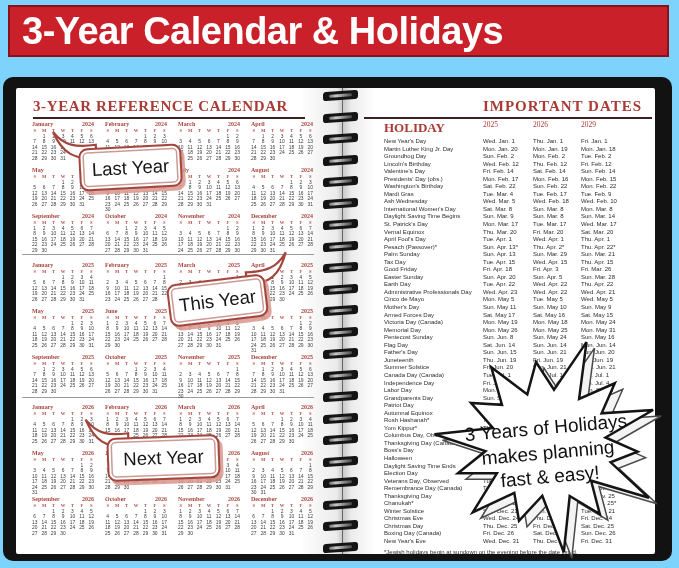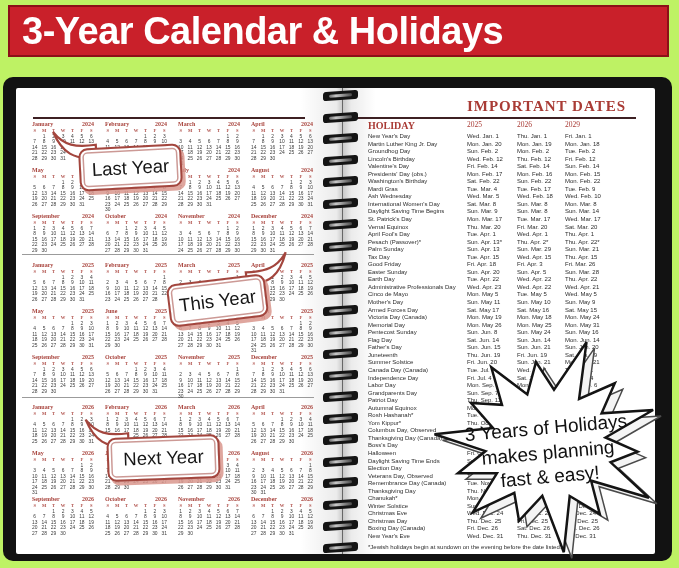--- a/index.html
+++ b/index.html
@@ -1,16 +1,16 @@
 <!DOCTYPE html>
 <html><head>
 <meta charset="utf-8">
 <style>
   html,body{margin:0;padding:0;background:#fff;}
-  #stage{position:relative;width:679px;height:568px;background:#bef264;overflow:hidden;
+  #stage{position:relative;width:679px;height:568px;background:#7dd3fc;overflow:hidden;
          font-family:"Liberation Sans",sans-serif;}
   
   .banner{position:absolute;left:8px;top:5px;width:661px;height:52px;box-sizing:border-box;
           background:#c9202a;border:2px solid #8c1018;}
   .banner-text{position:absolute;left:12px;top:0;height:48px;line-height:49px;
           font-size:38px;font-weight:bold;color:#ffffff;letter-spacing:-0.5px;white-space:nowrap;}
   
   .planner{position:absolute;left:3px;top:77px;width:669px;height:484px;background:#121212;border-radius:10px;}
   .pages{position:absolute;left:16px;top:88px;width:639px;height:466px;background:#ffffff;border-radius:2px;}
   .spine-shade{position:absolute;left:300px;top:88px;width:122px;height:466px;
@@ -29,27 +29,27 @@
   .yearblock{position:absolute;left:14px;display:grid;grid-template-columns:repeat(4,66px);
         grid-template-rows:repeat(3,46px);column-gap:7px;}
   .month{width:66px;overflow:hidden;}
   .mhead{display:flex;justify-content:space-between;padding:0 2px;line-height:7px;
         font-family:"Liberation Serif",serif;font-weight:bold;font-size:6px;color:#a8433c;}
   .dowrow{display:grid;grid-template-columns:repeat(7,1fr);text-align:center;line-height:5.5px;
         font-family:"Liberation Serif",serif;font-weight:bold;font-size:4.6px;color:#b0504a;}
   .days{display:grid;grid-template-columns:repeat(7,1fr);text-align:center;
         font-size:4.9px;line-height:5.6px;color:#3a3a3a;}
   
-  .rp{position:absolute;left:344px;top:88px;width:295px;height:362px;}
+  .rp{position:absolute;left:360px;top:88px;width:295px;height:362px;}
   .rp-title{position:absolute;right:13px;top:10px;font-family:"Liberation Serif",serif;font-weight:bold;
         font-size:15px;color:#a93b35;letter-spacing:1px;white-space:nowrap;}
   .rp-rule{position:absolute;left:4px;top:29px;width:288px;height:2px;background:#3d2023;}
   .hd-table{position:absolute;left:24px;top:32px;width:264px;}
   .hhead{display:grid;grid-template-columns:99px 50px 48px 55px;margin-bottom:2px;}
-  .hhead .hcol{font-family:"Liberation Serif",serif;font-weight:bold;font-size:10px;color:#a93b35;}
+  .hhead .hcol{font-family:"Liberation Serif",serif;font-weight:bold;font-size:13px;color:#a93b35;}
   .hhead .ycol{font-family:"Liberation Serif",serif;font-size:7.5px;color:#a93b35;}
   .hrow{display:grid;grid-template-columns:99px 50px 48px 55px;height:7.55px;}
   .hname,.hdate{font-size:6px;line-height:7.4px;color:#2d2d2d;white-space:nowrap;}
   .footnote{margin-top:3px;font-size:6px;color:#2d2d2d;white-space:nowrap;}
   
   .callout{position:absolute;z-index:5;}
   .bubble{position:absolute;inset:0;background:#fff;border:2px solid #a3463e;border-radius:9px;
      box-shadow:3px 4px 0 rgba(217,150,141,0.85), inset 0 0 0 2px #fff, inset 0 0 0 3.5px rgba(163,70,62,0.55);}
   .cotext{position:absolute;inset:0;display:flex;align-items:center;justify-content:center;
      font-size:18.5px;color:#161616;white-space:nowrap;}
@@ -75,20 +75,21 @@
   <div class="banner">
     <div class="banner-text">3-Year Calendar &amp; Holidays</div>
   </div>
 
   <div class="planner"></div>
   <div class="pages"></div>
   <div class="spine-shade"></div>
   <div class="gap-line"></div>
 
   <div class="lp">
+    <div class="lp-title">3-YEAR REFERENCE CALENDAR</div>
     <div class="lp-rule"></div>
     <div class="divider" style="top:166px"></div>
     <div class="divider" style="top:309px"></div>
     <div id="year-blocks" style="position:absolute;inset:0;">
         <div class="yearblock" style="top: 33px;">
           <div class="month">
             <div class="mhead">
               <span>January</span>
               <span>2024</span>
             </div>

